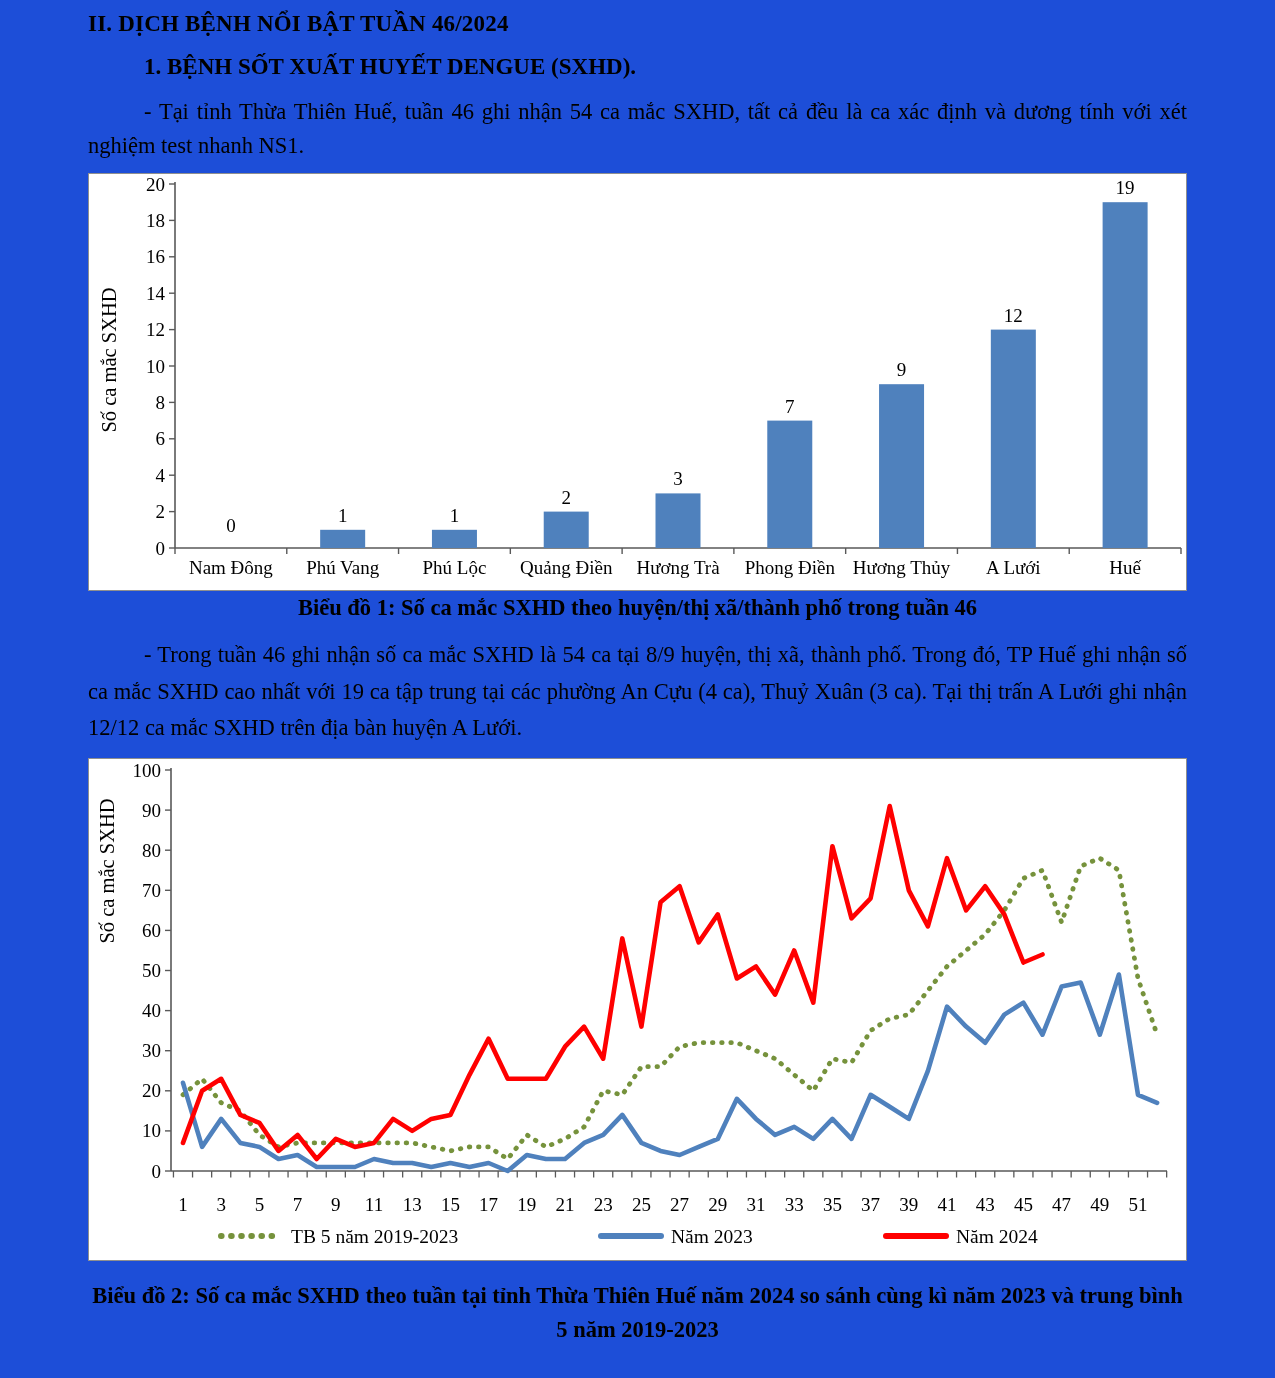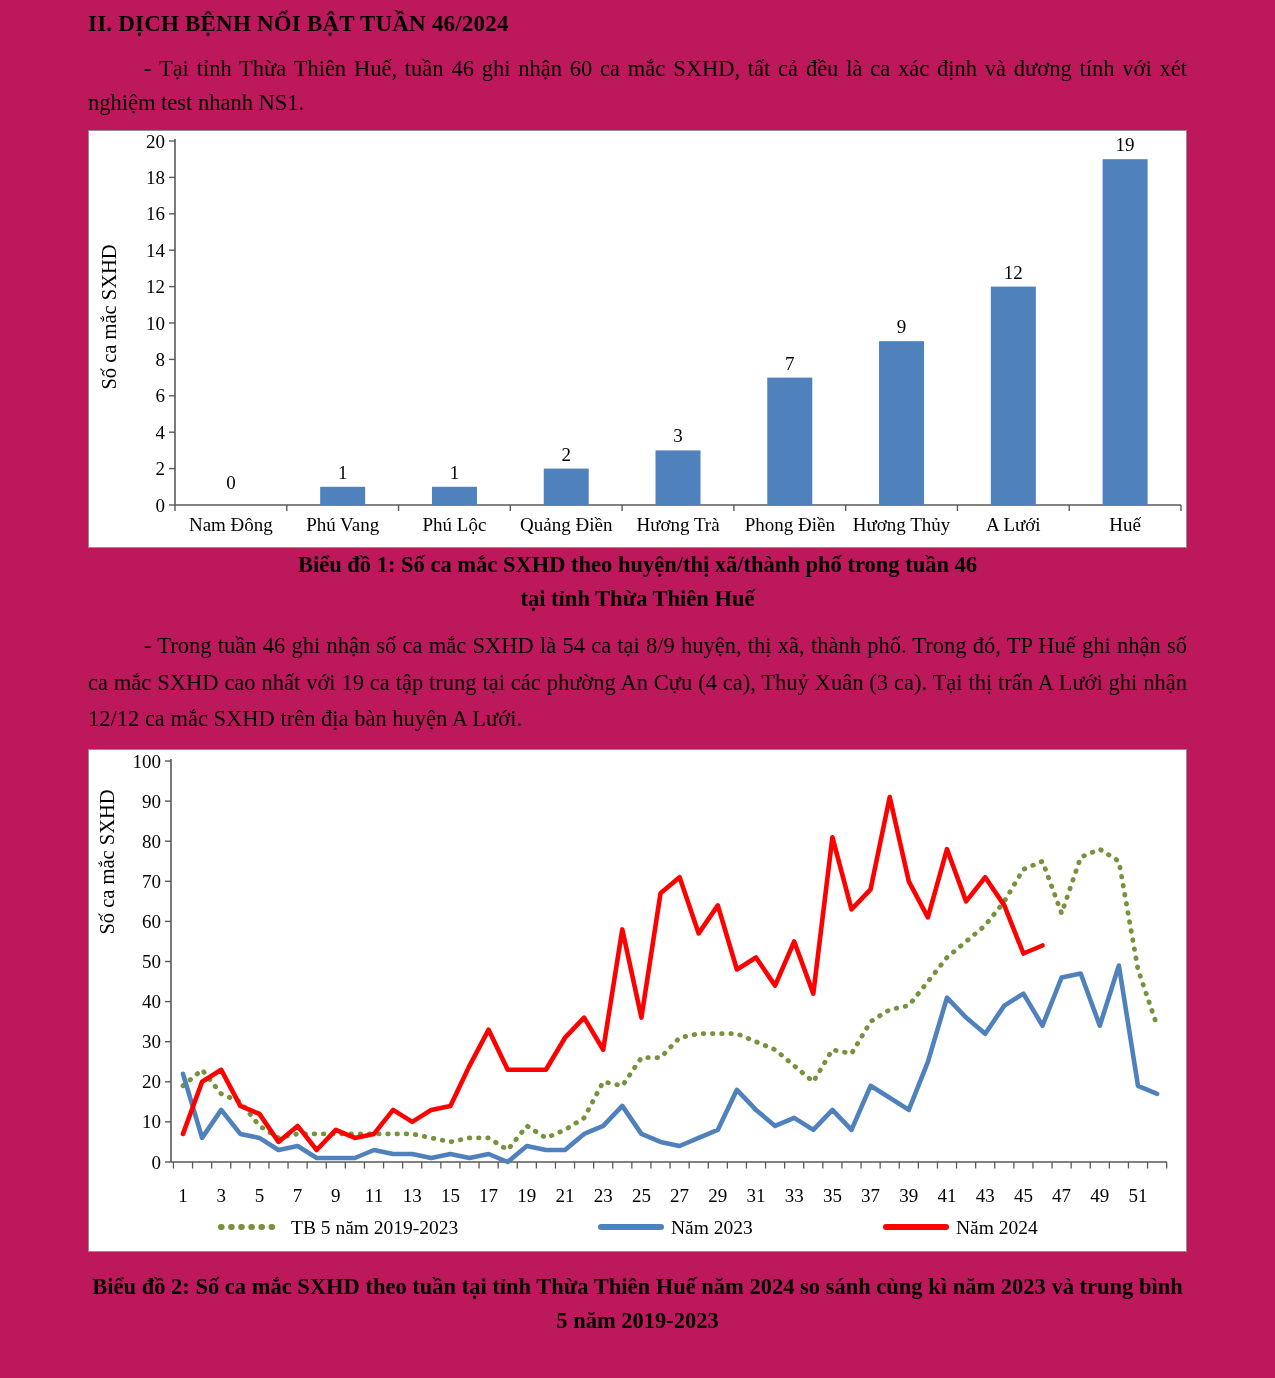--- a/index.html
+++ b/index.html
@@ -2,21 +2,21 @@
 <html lang="vi"><head>
 <meta charset="utf-8">
 <style>
   * { margin:0; padding:0; box-sizing:border-box; }
   html,body { background:#ffffff; }
   body {
     width:1275px; height:1378px; overflow:hidden;
     font-family:"Liberation Serif","DejaVu Serif",serif;
     color:#000;
   }
-  .page { width:1275px; height:1378px; padding:0 88px; position:relative; background:#be185d; }
+  .page { width:1275px; height:1378px; padding:0 88px; position:relative; background:#1d4ed8; }
   .h1 {
     font-size:23px; font-weight:bold; letter-spacing:0.2px;
     padding-top:9px; line-height:30px;
   }
   .h2 {
     font-size:23px; font-weight:bold; margin-left:56px; margin-top:13px; line-height:30px;
   }
   .para {
     font-size:22.5px; text-align:justify; text-indent:56px; line-height:34px; margin-top:13px;
   }
@@ -31,21 +31,22 @@
   }
   .caption.c2 { margin-top:18px; line-height:34px; }
   svg { display:block; }
   svg text { font-family:"Liberation Serif","DejaVu Serif",serif; fill:#000; }
 </style>
 </head>
 <body>
 
 <div class="page">
   <div class="h1">II. DỊCH BỆNH NỔI BẬT TUẦN 46/2024</div>
-  <p class="para">- Tại tỉnh Thừa Thiên Huế, tuần 46 ghi nhận 60 ca mắc SXHD, tất cả đều là ca xác định và dương tính với xét nghiệm test nhanh NS1.</p>
+  <div class="h2">1. BỆNH SỐT XUẤT HUYẾT DENGUE (SXHD).</div>
+  <p class="para">- Tại tỉnh Thừa Thiên Huế, tuần 46 ghi nhận 54 ca mắc SXHD, tất cả đều là ca xác định và dương tính với xét nghiệm test nhanh NS1.</p>
 
   <div class="chart-box" id="chart1">
       <svg width="1096" height="415" viewBox="0 0 1096 415">
         <text x="76" y="380.5" font-size="19" text-anchor="end">0</text>
         <line x1="80" y1="374" x2="86" y2="374" stroke="#595959" stroke-width="1.4"></line>
         <text x="76" y="344.1" font-size="19" text-anchor="end">2</text>
         <line x1="80" y1="337.6" x2="86" y2="337.6" stroke="#595959" stroke-width="1.4"></line>
         <text x="76" y="307.7" font-size="19" text-anchor="end">4</text>
         <line x1="80" y1="301.2" x2="86" y2="301.2" stroke="#595959" stroke-width="1.4"></line>
         <text x="76" y="271.3" font-size="19" text-anchor="end">6</text>
@@ -101,21 +102,20 @@
         <text x="924.3333333333333" y="400" font-size="19" text-anchor="middle">A Lưới</text>
         <rect x="1013.6111111111111" y="28.19999999999999" width="45" height="345.8" fill="#4f81bd"></rect>
         <text x="1036.111111111111" y="20.19999999999999" font-size="19" text-anchor="middle">19</text>
         <text x="1036.111111111111" y="400" font-size="19" text-anchor="middle">Huế</text>
         <text transform="translate(27,186) rotate(-90)" text-anchor="middle" font-size="20.5">Số ca mắc SXHD</text>
       </svg>
     </div>
 
   <div class="caption">
     <div>Biểu đồ 1: Số ca mắc SXHD theo huyện/thị xã/thành phố trong tuần 46</div>
-    <div>tại tỉnh Thừa Thiên Huế</div>
   </div>
 
   <p class="para para2">- Trong tuần 46 ghi nhận số ca mắc SXHD là 54 ca tại 8/9 huyện, thị xã, thành phố. Trong đó, TP Huế ghi nhận số ca mắc SXHD cao nhất với 19 ca tập trung tại các phường An Cựu (4 ca), Thuỷ Xuân (3 ca). Tại thị trấn A Lưới ghi nhận 12/12 ca mắc SXHD  trên địa bàn huyện A Lưới.</p>
 
   <div class="chart-box" id="chart2">
       <svg width="1096" height="500" viewBox="0 0 1096 500">
         <text x="72" y="418.5" font-size="19" text-anchor="end">0</text>
         <line x1="76" y1="412" x2="82" y2="412" stroke="#595959" stroke-width="1.4"></line>
         <text x="72" y="378.4" font-size="19" text-anchor="end">10</text>
         <line x1="76" y1="371.9" x2="82" y2="371.9" stroke="#595959" stroke-width="1.4"></line>

